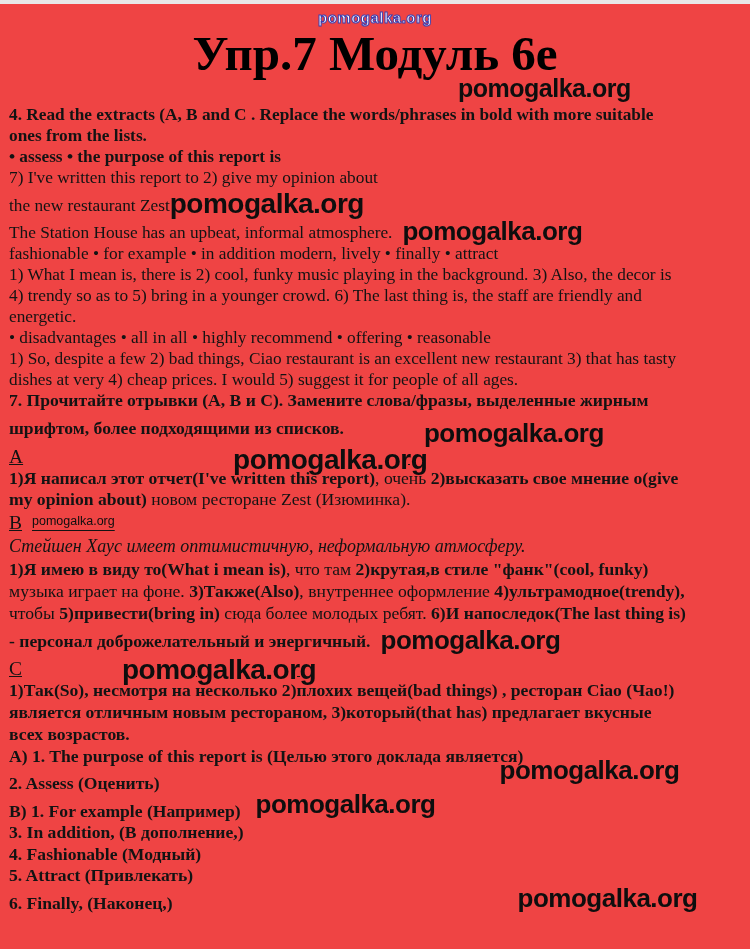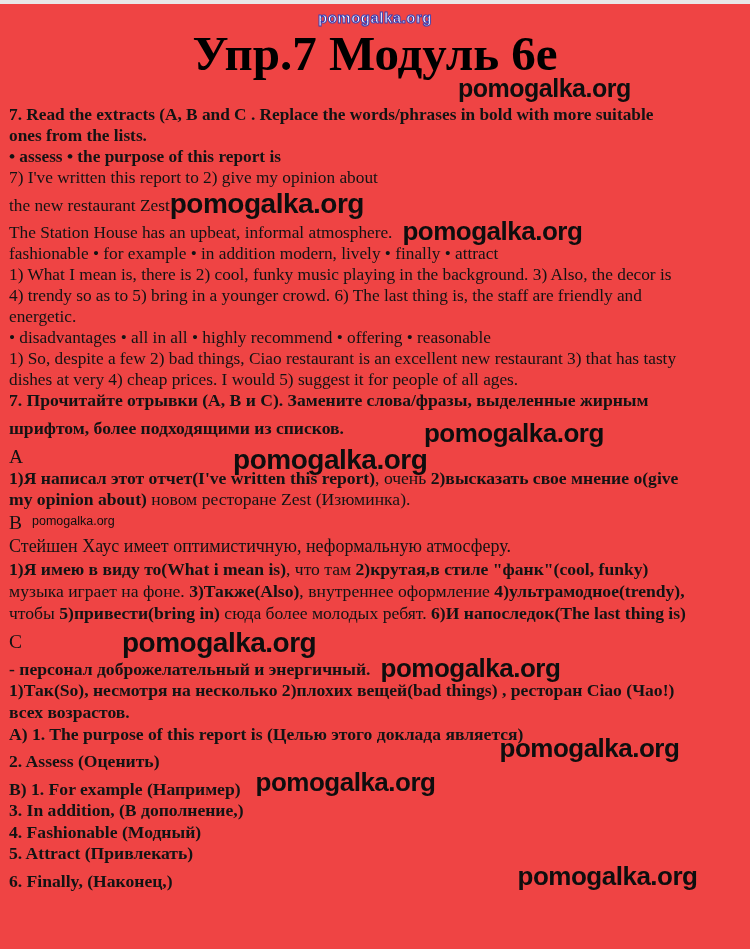--- a/index.html
+++ b/index.html
@@ -30,25 +30,25 @@
   .wm-title-row{
     padding-left:458px;height:27px;line-height:27px;
   }
   
   .doc-body{padding:1px 14px 0 9px;}
   .line{
     line-height:21px;font-size:17.3px;
     white-space:nowrap;
   }
   .ru{font-size:17.6px;line-height:21.8px;}
-  .sect{font-size:19.5px;line-height:23px;}
+  .sect{font-size:19.5px;line-height:23px;text-decoration:underline;}
   .list{font-size:17.6px;line-height:21.5px;}
   .itline{font-size:18px;line-height:25px;}
   .b{font-weight:700;}
-  .i{}
+  .i{font-style:italic;}
   
   .wm{
     font-family:"Liberation Sans", sans-serif;
     font-weight:700;letter-spacing:-0.5px;
     color:#0e0e0e;position:relative;line-height:1;
   }
   .wm-lg{font-size:26px;}
   .wm-xl{font-size:28px;}
   .wm-xs{font-size:12.5px;font-weight:400;letter-spacing:0;}
   .ml10{margin-left:10px;}  .ml15{margin-left:15px;}
@@ -64,21 +64,21 @@
 <div class="page">
   <div class="wm-top">pomogalka.org</div>
 
   <h1 class="title">Упр.7 Модуль 6e</h1>
 
   <div class="wm-title-row">
     <span class="wm" style="font-size:25px;">pomogalka.org</span>
   </div>
 
   <div class="doc-body">
-      <div class="line"><span class="b">7. Read the extracts (A, B and C . Replace the words/phrases in bold with more suitable</span></div>
+      <div class="line"><span class="b">4. Read the extracts (A, B and C . Replace the words/phrases in bold with more suitable</span></div>
       <div class="line"><span class="b">ones from the lists.</span></div>
       <div class="line"><span class="b">• assess • the purpose of this report is</span></div>
       <div class="line"><span>7) I've written this report to 2) give my opinion about</span></div>
       <div class="line"><span>the new restaurant Zest</span><span class="wm wm-xl dn2">pomogalka.org</span></div>
       <div class="line"><span>The Station House has an upbeat, informal atmosphere.</span><span class="wm wm-lg ml10 dn2">pomogalka.org</span></div>
       <div class="line"><span>fashionable • for example • in addition modern, lively • finally • attract</span></div>
       <div class="line"><span>1) What I mean is, there is 2) cool, funky music playing in the background. 3) Also, the decor is</span></div>
       <div class="line"><span>4) trendy so as to 5) bring in a younger crowd. 6) The last thing is, the staff are friendly and</span></div>
       <div class="line"><span>energetic.</span></div>
       <div class="line"><span>• disadvantages • all in all • highly recommend • offering • reasonable</span></div>
@@ -87,23 +87,24 @@
       <div class="line ru"><span class="b">7. Прочитайте отрывки (А, В и С). Замените слова/фразы, выделенные жирным</span></div>
       <div class="line ru"><span class="b">шрифтом, более подходящими из списков.</span><span class="wm wm-lg ml80 dn8">pomogalka.org</span></div>
       <div class="line sect"><span>A</span><span class="wm wm-xl ml210 dn6">pomogalka.org</span></div>
       <div class="line ru"><span class="b">1)Я написал этот отчет(I've written this report)</span><span>, очень </span><span class="b">2)высказать свое мнение о(give</span></div>
       <div class="line ru"><span class="b">my opinion about)</span><span> новом ресторане Zest (Изюминка).</span></div>
       <div class="line sect"><span>B</span><span class="wm wm-xs ml10 up4">pomogalka.org</span></div>
       <div class="line itline"><span class="i">Стейшен Хаус имеет оптимистичную, неформальную атмосферу.</span></div>
       <div class="line ru"><span class="b">1)Я имею в виду то(What i mean is)</span><span>, что там </span><span class="b">2)крутая,в стиле "фанк"(cool, funky)</span></div>
       <div class="line ru"><span>музыка играет на фоне. </span><span class="b">3)Также(Also)</span><span>, внутреннее оформление </span><span class="b">4)ультрамодное(trendy),</span></div>
       <div class="line ru"><span>чтобы </span><span class="b">5)привести(bring in)</span><span> сюда более молодых ребят. </span><span class="b">6)И напоследок(The last thing is)</span></div>
+      <div class="line ru"><span class="b">- персонал доброжелательный и энергичный.</span><span class="wm wm-lg ml10 dn2">pomogalka.org</span></div>
       <div class="line sect"><span>C</span><span class="wm wm-xl ml100 dn4">pomogalka.org</span></div>
-      <div class="line ru"><span class="b">- персонал доброжелательный и энергичный.</span><span class="wm wm-lg ml10 dn2">pomogalka.org</span></div>
       <div class="line ru"><span class="b">1)Так(So), несмотря на несколько 2)плохих вещей(bad things) , ресторан Ciao (Чао!)</span></div>
+      <div class="line ru"><span class="b">является отличным новым рестораном, 3)который(that has) предлагает вкусные</span></div>
       <div class="line ru"><span class="b">всех возрастов.</span></div>
       <div class="line list"><span class="b">A) 1. The purpose of this report is (Целью этого доклада является)</span></div>
       <div class="line list"><span class="b">2. Assess (Оценить)</span><span class="wm wm-lg ml340 up10">pomogalka.org</span></div>
       <div class="line list"><span class="b">B) 1. For example (Например)</span><span class="wm wm-lg ml15 up4">pomogalka.org</span></div>
       <div class="line list"><span class="b">3. In addition, (В дополнение,)</span></div>
       <div class="line list"><span class="b">4. Fashionable (Модный)</span></div>
       <div class="line list"><span class="b">5. Attract (Привлекать)</span></div>
       <div class="line list"><span class="b">6. Finally, (Наконец,)</span><span class="wm wm-lg ml345 up2">pomogalka.org</span></div>
     </div>
 </div>

